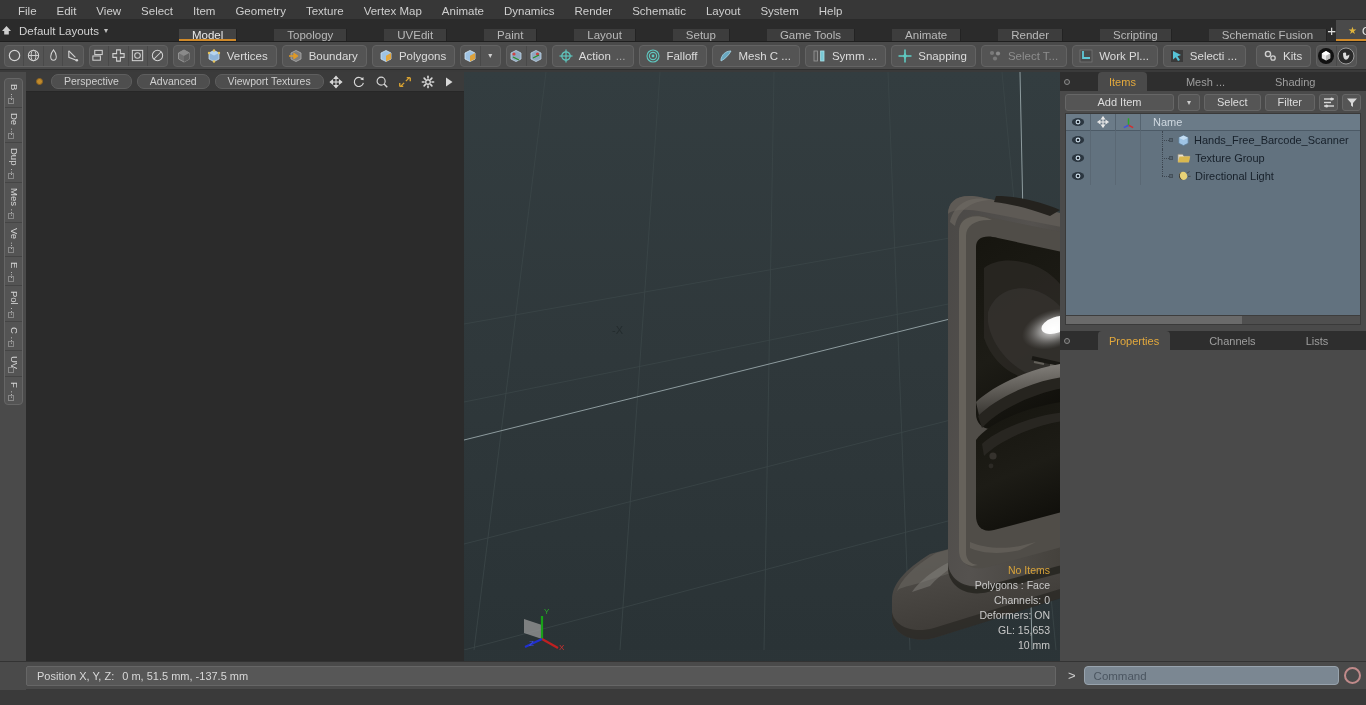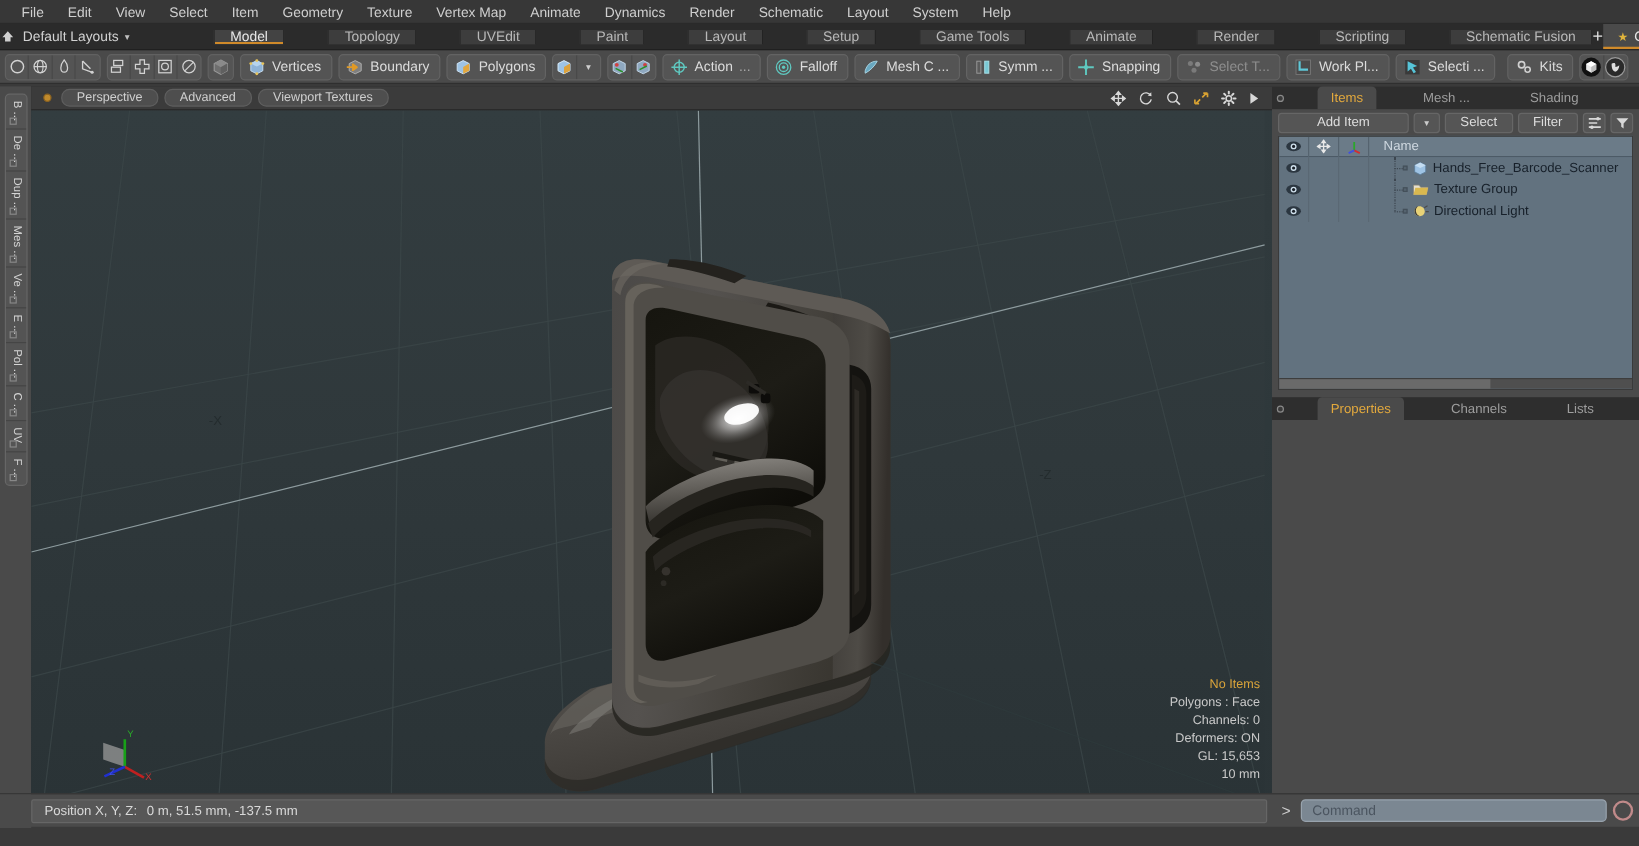--- a/index.html
+++ b/index.html
@@ -37,21 +37,21 @@
   .lb-home {
     width: 22px; display: flex; align-items: center; justify-content: center;
     color: #cfcfcf;
   }
   .lb-layouts {
     display: flex; align-items: center; padding: 0 10px 0 6px;
     color: #d2d2d2; font-size: 11.5px; white-space: nowrap;
   }
   .lb-layouts .caret { margin-left: 5px; font-size: 8px; color: #c0c0c0; }
   .lb-spacer { flex: 0 0 auto; width: 60px; }
-  .lb-tabs { display: flex; align-items: center; gap: 36px; }
+  .lb-tabs { display: flex; align-items: flex-end; gap: 36px; }
   .lb-tab {
     padding: 0 13px; display: flex; align-items: center;
     background: #3d3d3d; color: #b9b9b9; font-size: 11.5px;
     border-left: 1px solid #2b2b2b; border-right: 1px solid #232323;
     white-space: nowrap; cursor: default;
   }
   .lb-tab.active {
     background: #434343; color: #e8e8e8;
     box-shadow: inset 0 -2px 0 #d08a2a;
   }
@@ -125,21 +125,21 @@
     border-bottom: 1px solid #454545;
     white-space: nowrap; position: relative;
   }
   .vtab:last-child { border-bottom: none; }
   .vtab::after {
     content: ''; position: absolute; left: 3px; bottom: 3px;
     width: 4px; height: 4px; border: 1px solid #888;
   }
 
   
-  .vpcol { flex: 1; display: flex; flex-direction: column; background: #2b2b2b; }
+  .vpcol { flex: 1; display: flex; background: #2b2b2b; }
   .vphead {
     height: 20px; background: #3b3b3b;
     display: flex; align-items: center; padding: 0 6px;
     border-bottom: 1px solid #272727;
   }
   .vpdot {
     width: 7px; height: 7px; border-radius: 50%;
     background: #c08a2c; margin: 0 8px 0 4px;
     border: 1px solid #8c6320;
   }

